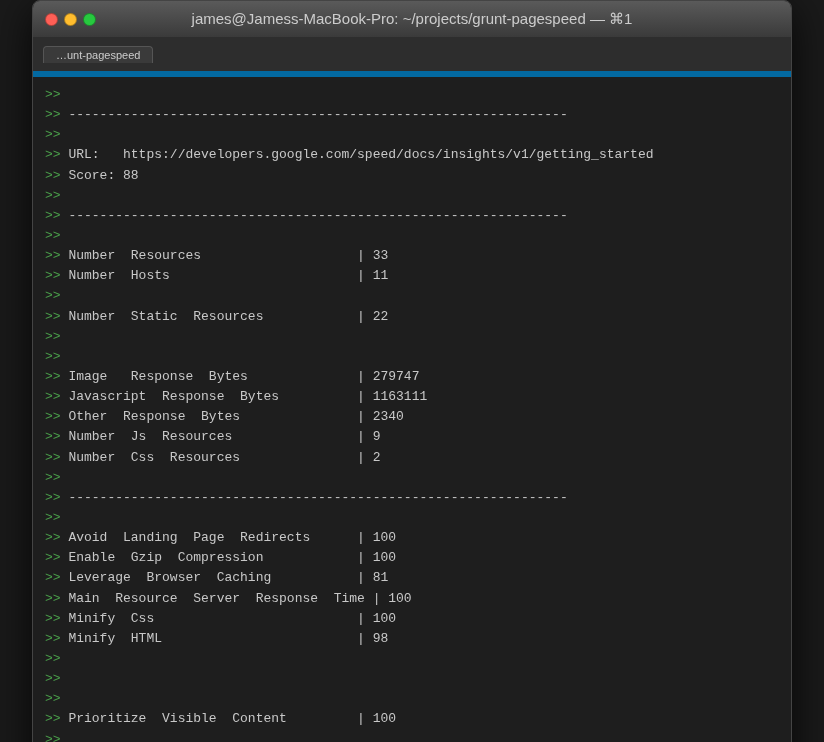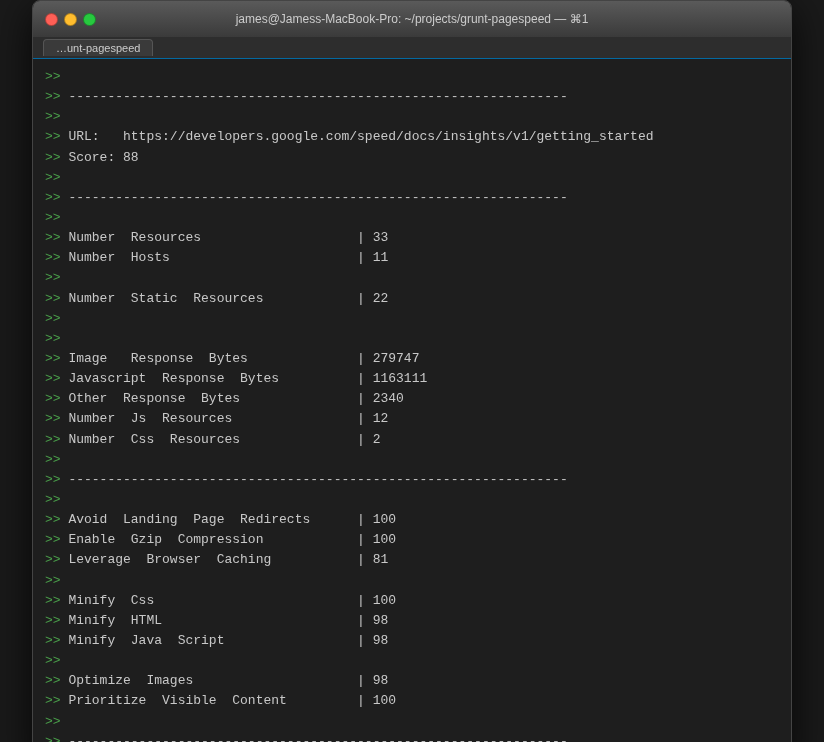--- a/index.html
+++ b/index.html
@@ -45,32 +45,32 @@
 
     .traffic-light.close { background: #ff5f56; }
     .traffic-light.minimize { background: #ffbd2e; }
     .traffic-light.maximize { background: #27c93f; }
 
     .titlebar-title {
       position: absolute;
       left: 50%;
       transform: translateX(-50%);
       color: #ccc;
-      font-size: 12px;
+      font-size: 15px;
       font-family: -apple-system, BlinkMacSystemFont, 'Helvetica Neue', sans-serif;
       white-space: nowrap;
     }
 
     .tab-bar {
       background: #2d2d2d;
-      height: 22px;
+      height: 40px;
       display: flex;
       align-items: center;
       padding: 7px 10px;
-      border-bottom: 1px solid #0369a1;
+      border-bottom: 6px solid #0369a1;
     }
 
     .tab {
       background: #3a3a3a;
       color: #ccc;
       font-size: 11px;
       font-family: -apple-system, BlinkMacSystemFont, 'Helvetica Neue', sans-serif;
       padding: 2px 12px;
       border-radius: 4px 4px 0 0;
       border: 1px solid #555;
@@ -126,31 +126,31 @@
       <div class="line"><span class="prompt">&gt;&gt;</span><span class="text"></span></div>
       <div class="line"><span class="prompt">&gt;&gt;</span><span class="text"> Number  Resources                    | 33</span></div>
       <div class="line"><span class="prompt">&gt;&gt;</span><span class="text"> Number  Hosts                        | 11</span></div>
       <div class="line"><span class="prompt">&gt;&gt;</span></div>
       <div class="line"><span class="prompt">&gt;&gt;</span><span class="text"> Number  Static  Resources            | 22</span></div>
       <div class="line"><span class="prompt">&gt;&gt;</span></div>
       <div class="line"><span class="prompt">&gt;&gt;</span></div>
       <div class="line"><span class="prompt">&gt;&gt;</span><span class="text"> Image   Response  Bytes              | 279747</span></div>
       <div class="line"><span class="prompt">&gt;&gt;</span><span class="text"> Javascript  Response  Bytes          | 1163111</span></div>
       <div class="line"><span class="prompt">&gt;&gt;</span><span class="text"> Other  Response  Bytes               | 2340</span></div>
-      <div class="line"><span class="prompt">&gt;&gt;</span><span class="text"> Number  Js  Resources                | 12</span></div>
+      <div class="line"><span class="prompt">&gt;&gt;</span><span class="text"> Number  Js  Resources                | 9</span></div>
       <div class="line"><span class="prompt">&gt;&gt;</span><span class="text"> Number  Css  Resources               | 2</span></div>
       <div class="line"><span class="prompt">&gt;&gt;</span><span class="text"></span></div>
       <div class="line"><span class="prompt">&gt;&gt;</span><span class="text"> ----------------------------------------------------------------</span></div>
       <div class="line"><span class="prompt">&gt;&gt;</span><span class="text"></span></div>
       <div class="line"><span class="prompt">&gt;&gt;</span><span class="text"> Avoid  Landing  Page  Redirects      | 100</span></div>
       <div class="line"><span class="prompt">&gt;&gt;</span><span class="text"> Enable  Gzip  Compression            | 100</span></div>
       <div class="line"><span class="prompt">&gt;&gt;</span><span class="text"> Leverage  Browser  Caching           | 81</span></div>
-      <div class="line"><span class="prompt">&gt;&gt;</span></div>
+      <div class="line"><span class="prompt">&gt;&gt;</span><span class="text"> Main  Resource  Server  Response  Time | 100</span></div>
       <div class="line"><span class="prompt">&gt;&gt;</span><span class="text"> Minify  Css                          | 100</span></div>
       <div class="line"><span class="prompt">&gt;&gt;</span><span class="text"> Minify  HTML                         | 98</span></div>
-      <div class="line"><span class="prompt">&gt;&gt;</span><span class="text"> Minify  Java  Script                 | 98</span></div>
       <div class="line"><span class="prompt">&gt;&gt;</span></div>
-      <div class="line"><span class="prompt">&gt;&gt;</span><span class="text"> Optimize  Images                     | 98</span></div>
+      <div class="line"><span class="prompt">&gt;&gt;</span></div>
+      <div class="line"><span class="prompt">&gt;&gt;</span></div>
       <div class="line"><span class="prompt">&gt;&gt;</span><span class="text"> Prioritize  Visible  Content         | 100</span></div>
       <div class="line"><span class="prompt">&gt;&gt;</span><span class="text"></span></div>
       <div class="line"><span class="prompt">&gt;&gt;</span><span class="text"> ----------------------------------------------------------------</span></div>
     </div>
 </div>
 
 </body></html>

